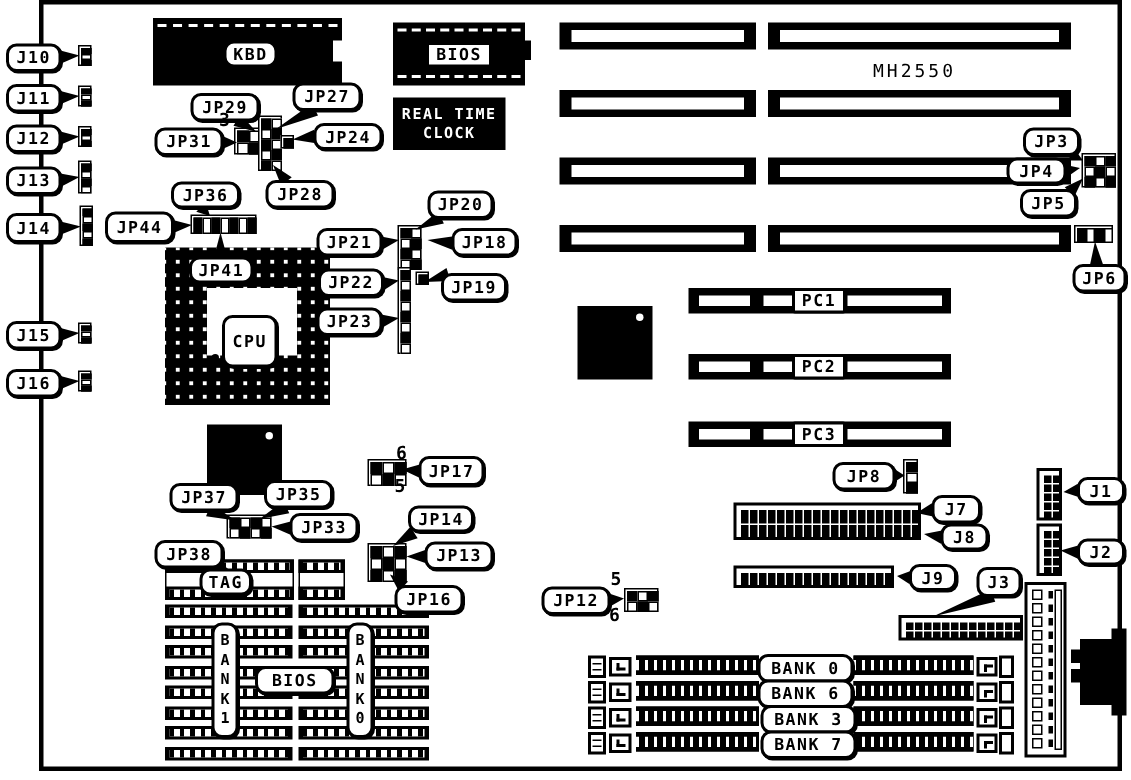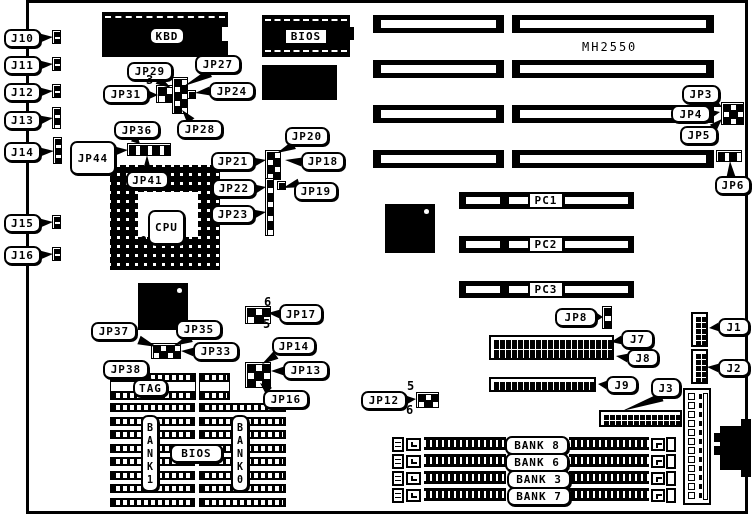--- a/index.html
+++ b/index.html
@@ -23,20 +23,22 @@
   <div class="model">MH2550</div>
 <div style="position: absolute; left: 26px; top: 0px; width: 722px; height: 514px; box-sizing: border-box; border: 3px solid rgb(0, 0, 0);"></div>
     <div style="position: absolute; left: 102px; top: 12px; width: 126px; height: 45px; box-sizing: border-box; background: rgb(0, 0, 0);"></div>
     <div style="position: absolute; left: 105px; top: 16px; width: 120px; height: 0px; box-sizing: border-box; border-top: 2px dashed rgb(255, 255, 255);"></div>
     <div style="position: absolute; left: 222px; top: 27px; width: 6px; height: 14px; box-sizing: border-box; background: rgb(255, 255, 255);"></div>
     <div style="position: absolute; left: 262px; top: 15px; width: 88px; height: 42px; box-sizing: border-box; background: rgb(0, 0, 0);"></div>
     <div style="position: absolute; left: 265px; top: 19px; width: 82px; height: 0px; box-sizing: border-box; border-top: 2px dashed rgb(255, 255, 255);"></div>
     <div style="position: absolute; left: 265px; top: 50px; width: 82px; height: 0px; box-sizing: border-box; border-top: 2px dashed rgb(255, 255, 255);"></div>
     <div style="position: absolute; left: 349px; top: 27px; width: 5px; height: 13px; box-sizing: border-box; background: rgb(0, 0, 0);"></div>
     <div style="position: absolute; left: 262px; top: 65px; width: 75px; height: 35px; box-sizing: border-box; background: rgb(0, 0, 0);"></div>
+    <div style="position: absolute; left: 262px; top: 65px; width: 75px; height: 35px; box-sizing: border-box; display: flex; align-items: center; justify-content: center; color: rgb(255, 255, 255); font: bold 10px / 13px &quot;DejaVu Sans Mono&quot;, monospace; letter-spacing: 1px; white-space: pre-line; text-align: center;">REAL TIME
+CLOCK</div>
     <div style="position: absolute; left: 385px; top: 204px; width: 50px; height: 49px; box-sizing: border-box; background: rgb(0, 0, 0);"></div>
     <div style="position: absolute; left: 424px; top: 209px; width: 5px; height: 5px; box-sizing: border-box; background: rgb(255, 255, 255); border-radius: 50%;"></div>
     <div style="position: absolute; left: 138px; top: 283px; width: 50px; height: 47px; box-sizing: border-box; background: rgb(0, 0, 0);"></div>
     <div style="position: absolute; left: 177px; top: 288px; width: 5px; height: 5px; box-sizing: border-box; background: rgb(255, 255, 255); border-radius: 50%;"></div>
     <div style="position: absolute; left: 110px; top: 165px; width: 110px; height: 105px; box-sizing: border-box; background: radial-gradient(rgb(255, 255, 255) 1.5px, rgba(0, 0, 0, 0) 1.6px) 4px 5px / 9px 9px rgb(0, 0, 0);"></div>
     <div style="position: absolute; left: 138px; top: 192px; width: 60px; height: 45px; box-sizing: border-box; background: rgb(255, 255, 255);"></div>
     <div style="position: absolute; left: 141px; top: 236px; width: 5px; height: 5px; box-sizing: border-box; background: rgb(0, 0, 0); border-radius: 50%;"></div>
     <div style="position: absolute; left: 373px; top: 15px; width: 131px; height: 18px; box-sizing: border-box; background: rgb(0, 0, 0);"></div>
     <div style="position: absolute; left: 381px; top: 20px; width: 115px; height: 8px; box-sizing: border-box; background: rgb(255, 255, 255);"></div>
     <div style="position: absolute; left: 512px; top: 15px; width: 202px; height: 18px; box-sizing: border-box; background: rgb(0, 0, 0);"></div>
@@ -482,61 +484,61 @@
     <div class="callout" style="position: absolute; left: 4px; top: 111px; width: 37px; height: 19px; box-sizing: border-box;">J13</div>
     <div class="callout" style="position: absolute; left: 4px; top: 142px; width: 37px; height: 20px; box-sizing: border-box;">J14</div>
     <div class="callout" style="position: absolute; left: 4px; top: 214px; width: 37px; height: 19px; box-sizing: border-box;">J15</div>
     <div class="callout" style="position: absolute; left: 4px; top: 246px; width: 37px; height: 19px; box-sizing: border-box;">J16</div>
     <div class="callout" style="position: absolute; left: 127px; top: 62px; width: 46px; height: 19px; box-sizing: border-box;">JP29</div>
     <div class="callout" style="position: absolute; left: 195px; top: 55px; width: 46px; height: 19px; box-sizing: border-box;">JP27</div>
     <div class="callout" style="position: absolute; left: 209px; top: 82px; width: 46px; height: 18px; box-sizing: border-box;">JP24</div>
     <div class="callout" style="position: absolute; left: 103px; top: 85px; width: 46px; height: 19px; box-sizing: border-box;">JP31</div>
     <div class="callout" style="position: absolute; left: 177px; top: 120px; width: 46px; height: 19px; box-sizing: border-box;">JP28</div>
     <div class="callout" style="position: absolute; left: 114px; top: 121px; width: 46px; height: 18px; box-sizing: border-box;">JP36</div>
-    <div class="callout" style="position: absolute; left: 70px; top: 141px; width: 46px; height: 34px; box-sizing: border-box;">JP44</div>
+    <div class="callout" style="position: absolute; left: 70px; top: 141px; width: 46px; height: 21px; box-sizing: border-box;">JP44</div>
     <div class="callout" style="position: absolute; left: 126px; top: 171px; width: 43px; height: 18px; box-sizing: border-box;">JP41</div>
     <div class="callout" style="position: absolute; left: 285px; top: 127px; width: 44px; height: 19px; box-sizing: border-box;">JP20</div>
     <div class="callout" style="position: absolute; left: 211px; top: 152px; width: 44px; height: 19px; box-sizing: border-box;">JP21</div>
     <div class="callout" style="position: absolute; left: 301px; top: 152px; width: 44px; height: 19px; box-sizing: border-box;">JP18</div>
     <div class="callout" style="position: absolute; left: 212px; top: 179px; width: 44px; height: 19px; box-sizing: border-box;">JP22</div>
     <div class="callout" style="position: absolute; left: 294px; top: 182px; width: 44px; height: 19px; box-sizing: border-box;">JP19</div>
     <div class="callout" style="position: absolute; left: 211px; top: 205px; width: 44px; height: 19px; box-sizing: border-box;">JP23</div>
     <div class="callout" style="position: absolute; left: 682px; top: 85px; width: 38px; height: 19px; box-sizing: border-box;">JP3</div>
     <div class="callout" style="position: absolute; left: 671px; top: 105px; width: 40px; height: 18px; box-sizing: border-box;">JP4</div>
     <div class="callout" style="position: absolute; left: 680px; top: 126px; width: 38px; height: 19px; box-sizing: border-box;">JP5</div>
     <div class="callout" style="position: absolute; left: 715px; top: 176px; width: 36px; height: 19px; box-sizing: border-box;">JP6</div>
     <div class="callout" style="position: absolute; left: 555px; top: 308px; width: 42px; height: 19px; box-sizing: border-box;">JP8</div>
     <div class="callout" style="position: absolute; left: 621px; top: 330px; width: 33px; height: 19px; box-sizing: border-box;">J7</div>
     <div class="callout" style="position: absolute; left: 627px; top: 349px; width: 32px; height: 18px; box-sizing: border-box;">J8</div>
     <div class="callout" style="position: absolute; left: 606px; top: 376px; width: 32px; height: 18px; box-sizing: border-box;">J9</div>
     <div class="callout" style="position: absolute; left: 651px; top: 378px; width: 30px; height: 20px; box-sizing: border-box;">J3</div>
     <div class="callout" style="position: absolute; left: 718px; top: 318px; width: 32px; height: 18px; box-sizing: border-box;">J1</div>
     <div class="callout" style="position: absolute; left: 718px; top: 359px; width: 32px; height: 18px; box-sizing: border-box;">J2</div>
-    <div class="callout" style="position: absolute; left: 91px; top: 322px; width: 46px; height: 19px; box-sizing: border-box;">JP37</div>
+    <div class="callout" style="position: absolute; left: 113px; top: 322px; width: 46px; height: 19px; box-sizing: border-box;">JP37</div>
     <div class="callout" style="position: absolute; left: 176px; top: 320px; width: 46px; height: 19px; box-sizing: border-box;">JP35</div>
     <div class="callout" style="position: absolute; left: 193px; top: 342px; width: 46px; height: 19px; box-sizing: border-box;">JP33</div>
     <div class="callout" style="position: absolute; left: 103px; top: 360px; width: 46px; height: 19px; box-sizing: border-box;">JP38</div>
     <div class="callout" style="position: absolute; left: 133px; top: 379px; width: 35px; height: 18px; box-sizing: border-box;">TAG</div>
     <div class="callout" style="position: absolute; left: 170px; top: 444px; width: 53px; height: 19px; box-sizing: border-box;">BIOS</div>
     <div class="callout vertical" style="position: absolute; left: 141px; top: 415px; width: 18px; height: 77px; box-sizing: border-box;">B
 A
 N
 K
 1</div>
     <div class="callout vertical" style="position: absolute; left: 231px; top: 415px; width: 18px; height: 77px; box-sizing: border-box;">B
 A
 N
 K
 0</div>
     <div class="callout" style="position: absolute; left: 279px; top: 304px; width: 44px; height: 20px; box-sizing: border-box;">JP17</div>
     <div class="callout" style="position: absolute; left: 272px; top: 337px; width: 44px; height: 18px; box-sizing: border-box;">JP14</div>
     <div class="callout" style="position: absolute; left: 283px; top: 361px; width: 46px; height: 19px; box-sizing: border-box;">JP13</div>
     <div class="callout" style="position: absolute; left: 263px; top: 390px; width: 46px; height: 19px; box-sizing: border-box;">JP16</div>
     <div class="callout" style="position: absolute; left: 361px; top: 391px; width: 46px; height: 19px; box-sizing: border-box;">JP12</div>
-    <div class="callout" style="position: absolute; left: 505px; top: 436px; width: 64px; height: 19px; box-sizing: border-box;">BANK 8</div>
+    <div class="callout" style="position: absolute; left: 505px; top: 436px; width: 64px; height: 19px; box-sizing: border-box;">BANK 0</div>
     <div class="callout" style="position: absolute; left: 505px; top: 453px; width: 64px; height: 19px; box-sizing: border-box;">BANK 6</div>
     <div class="callout" style="position: absolute; left: 507px; top: 470px; width: 64px; height: 19px; box-sizing: border-box;">BANK 3</div>
     <div class="callout" style="position: absolute; left: 507px; top: 487px; width: 64px; height: 19px; box-sizing: border-box;">BANK 7</div>
     <div class="callout square" style="position: absolute; left: 528px; top: 192px; width: 36px; height: 17px; box-sizing: border-box;">PC1</div>
     <div class="callout square" style="position: absolute; left: 528px; top: 236px; width: 36px; height: 17px; box-sizing: border-box;">PC2</div>
     <div class="callout square" style="position: absolute; left: 528px; top: 281px; width: 36px; height: 17px; box-sizing: border-box;">PC3</div>
     <div class="callout" style="position: absolute; left: 149px; top: 27px; width: 36px; height: 18px; box-sizing: border-box;">KBD</div>
     <div class="callout square" style="position: absolute; left: 284px; top: 28px; width: 44px; height: 17px; box-sizing: border-box;">BIOS</div>
     <div class="callout" style="position: absolute; left: 148px; top: 210px; width: 37px; height: 35px; box-sizing: border-box;">CPU</div>
     <div class="num" style="position: absolute; left: 146px; top: 73px; box-sizing: border-box;">3</div>

